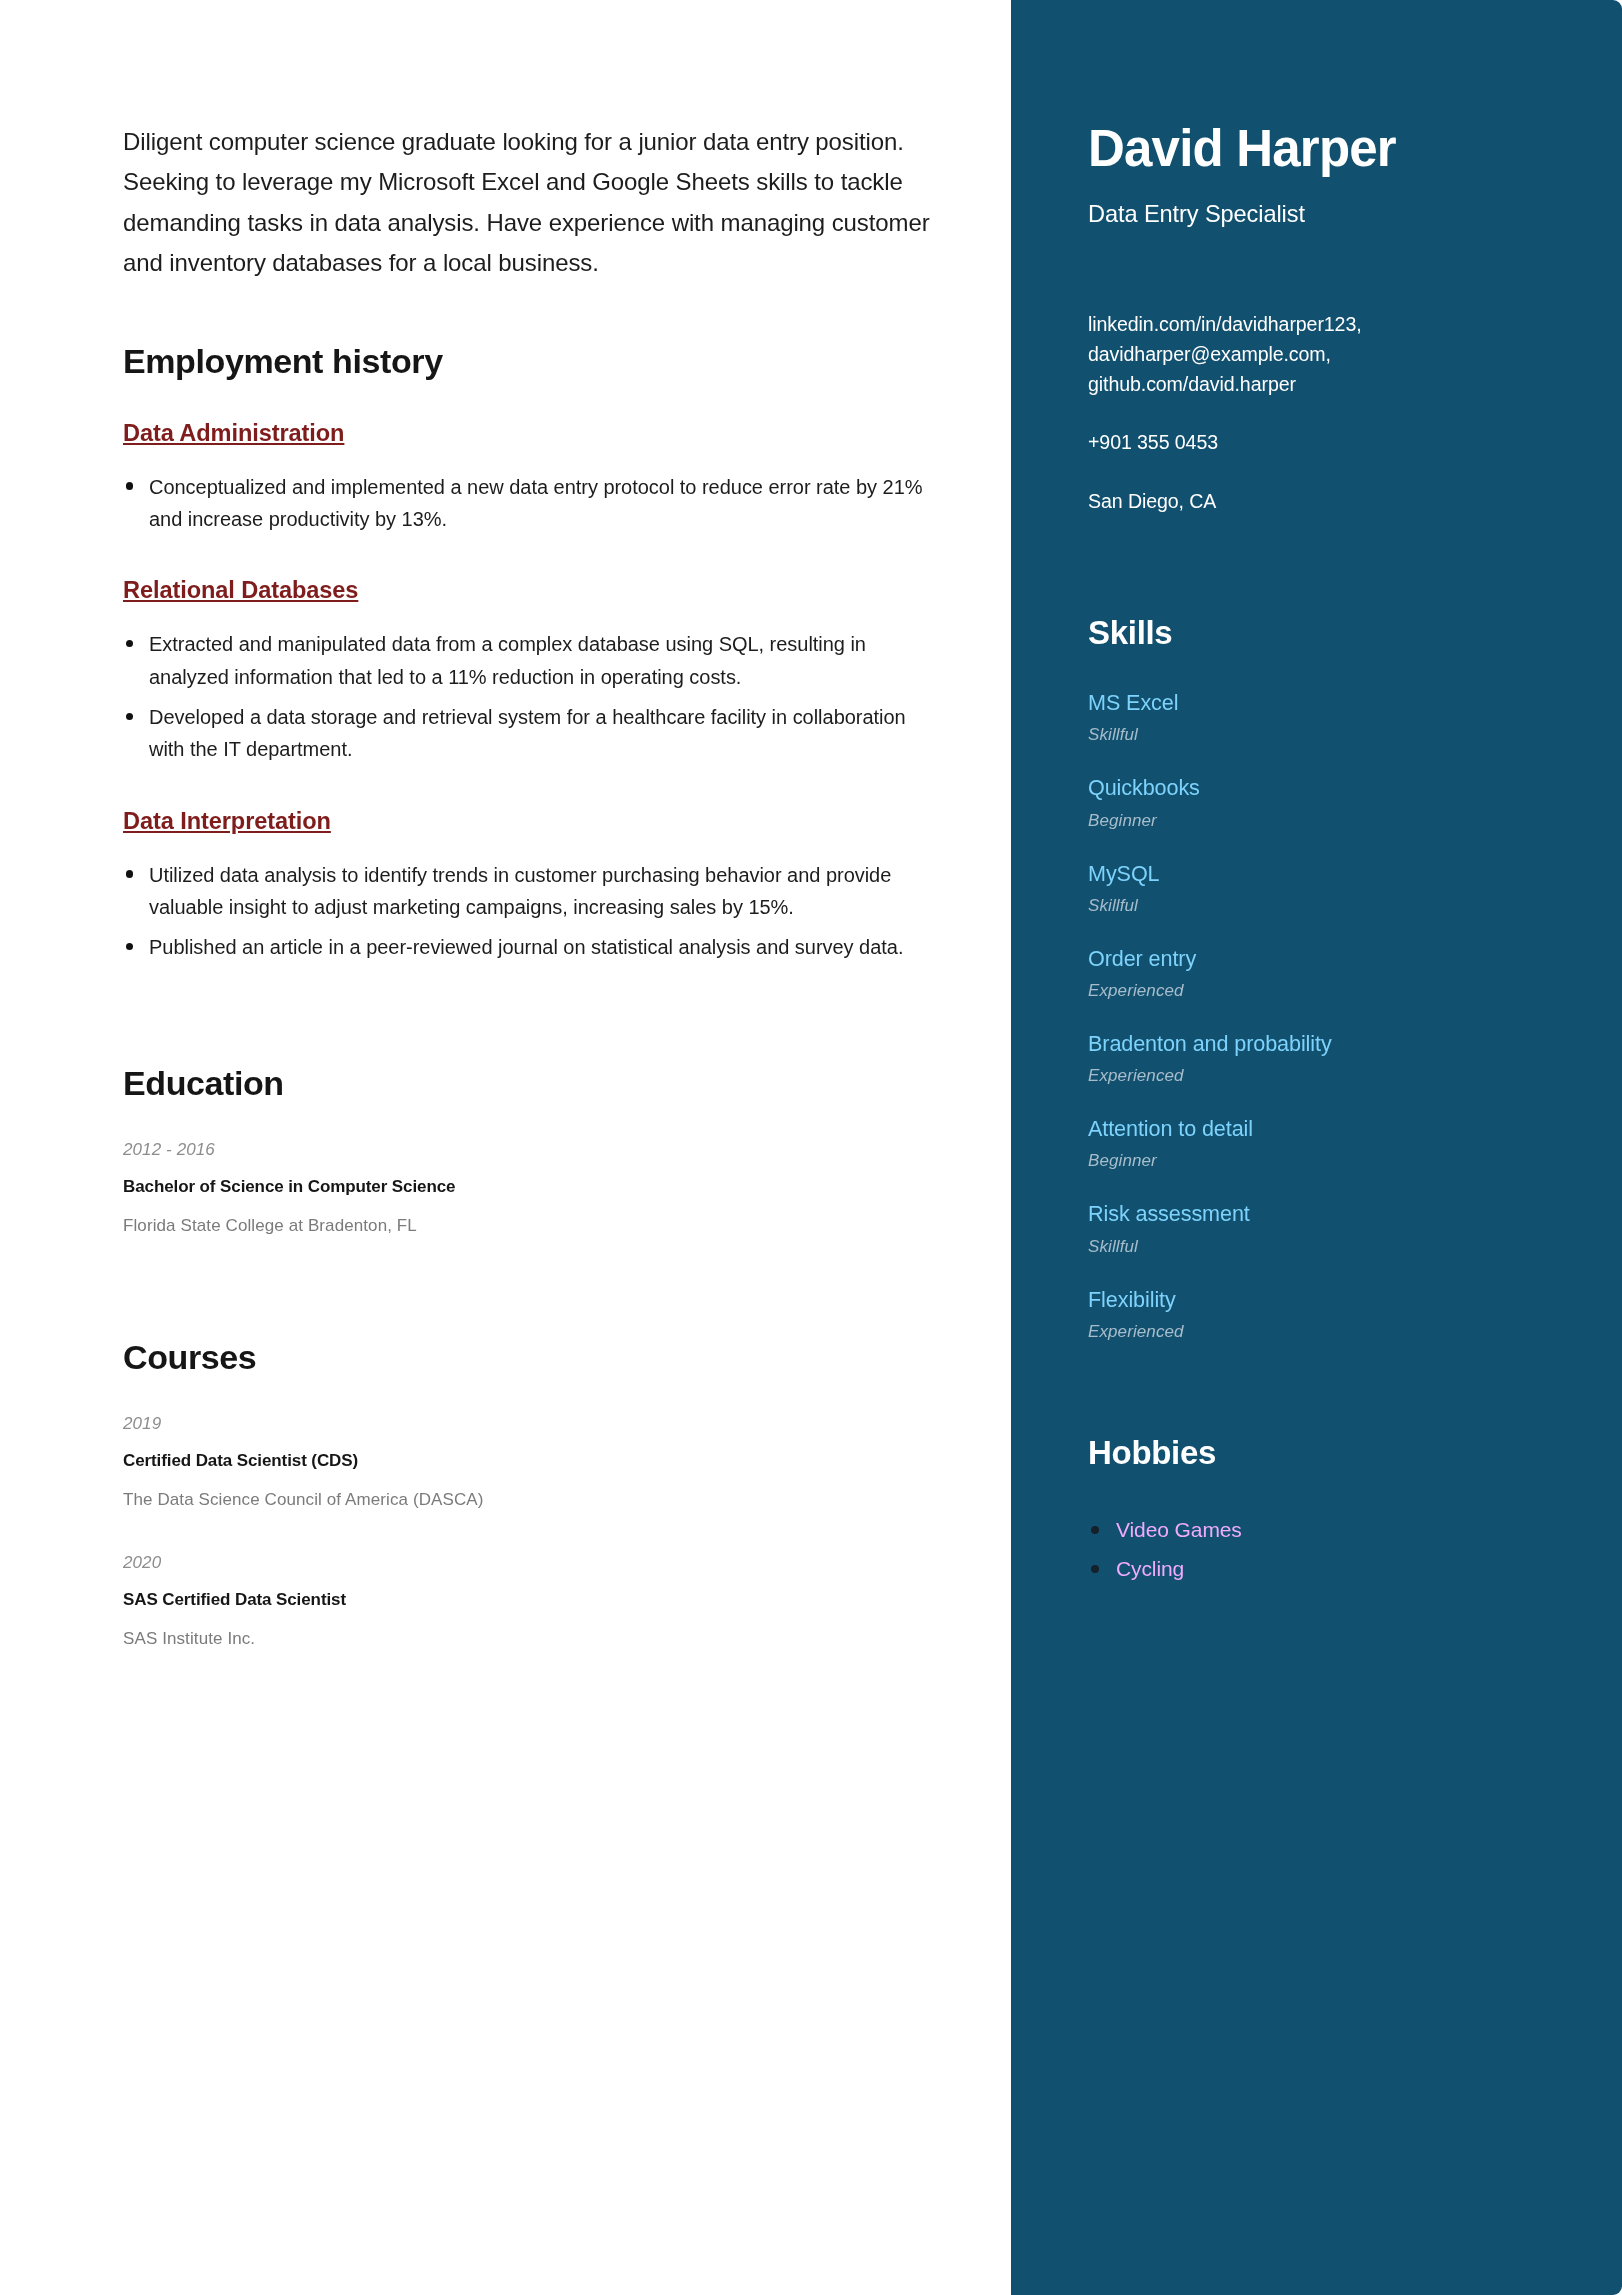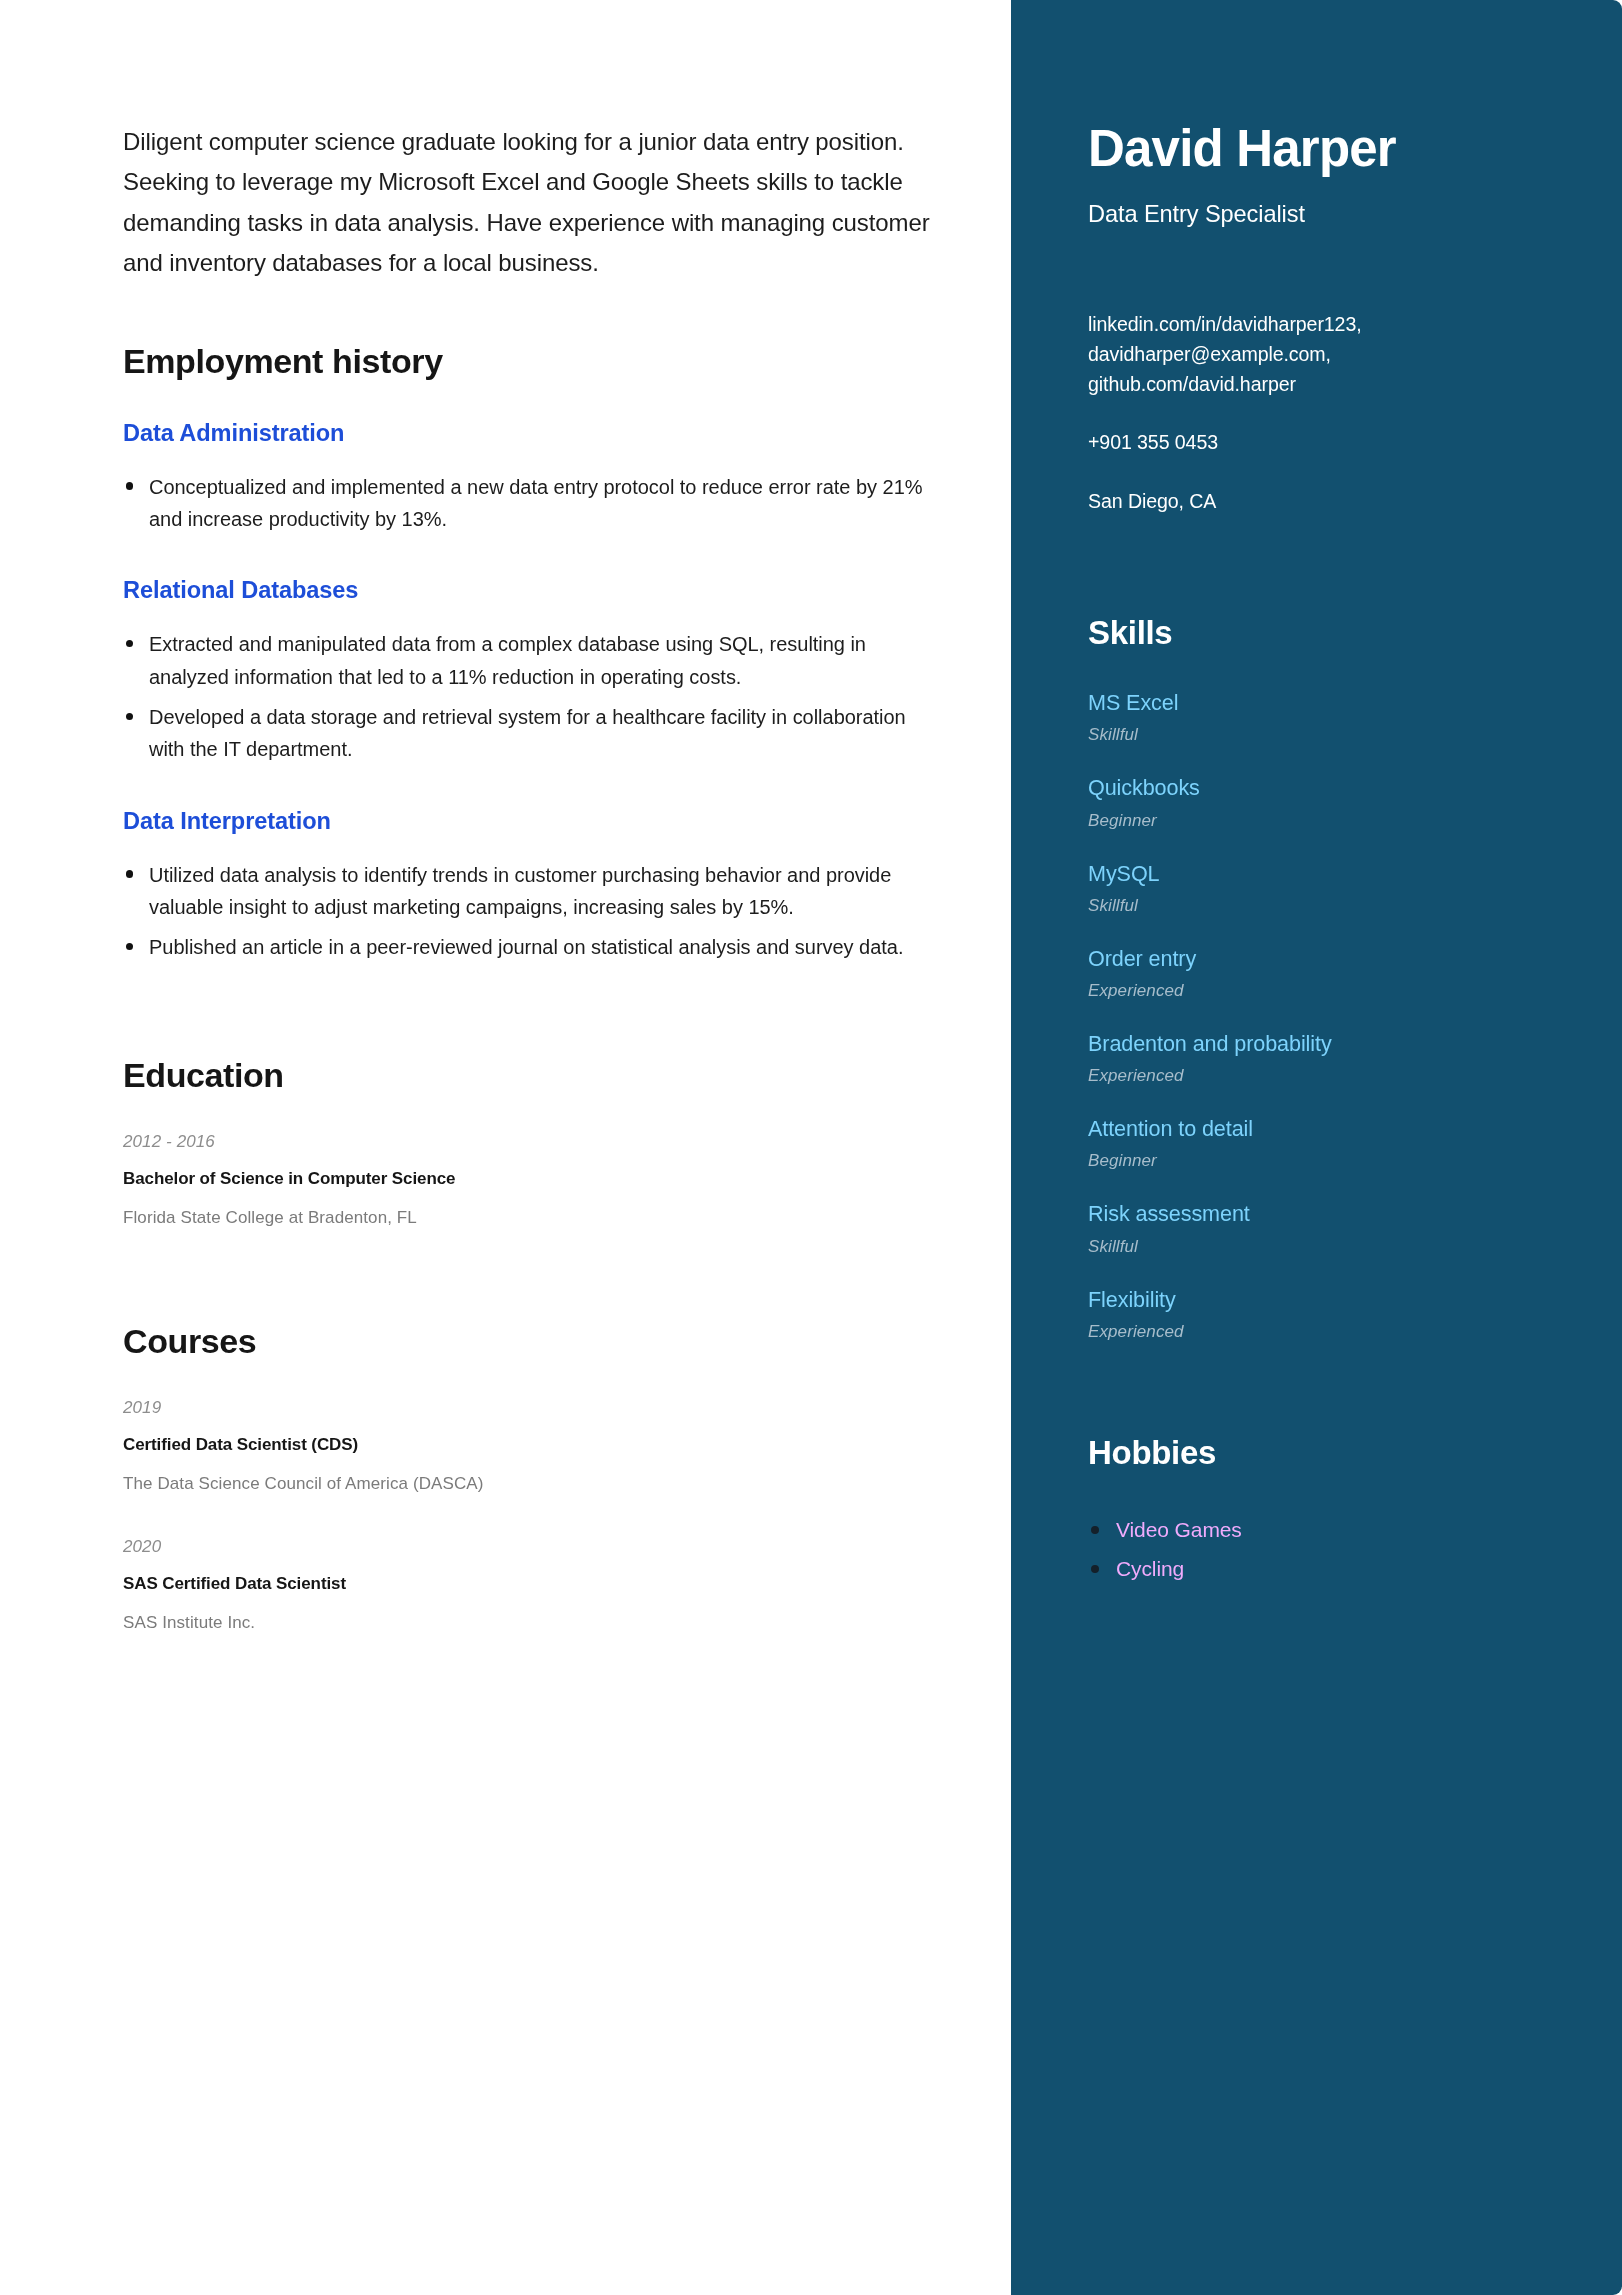--- a/index.html
+++ b/index.html
@@ -40,33 +40,34 @@
     letter-spacing: -0.1px;
     max-width: 811px;
     margin: 0 0 60px 0;
   }
 
   .sec-heading {
     font-size: 34px;
     font-weight: 700;
     color: #161616;
     letter-spacing: -0.4px;
-    margin: 4px 0 38px 0;
+    margin: 12px 0 38px 0;
     line-height: 1.1;
   }
 
   .job { margin-bottom: 41px; }
 
   .job-title {
     font-size: 23.6px;
     font-weight: 700;
-    color: #1d4ed8;
+    color: #7f1d1d;
     letter-spacing: -0.1px;
     margin: 0 0 23.6px 0;
     line-height: 1.2;
+    text-decoration: underline;
   }
 
   ul.bullets {
     list-style: none;
     margin: 0;
     padding: 0;
   }
   ul.bullets li {
     position: relative;
     padding-left: 26px;

